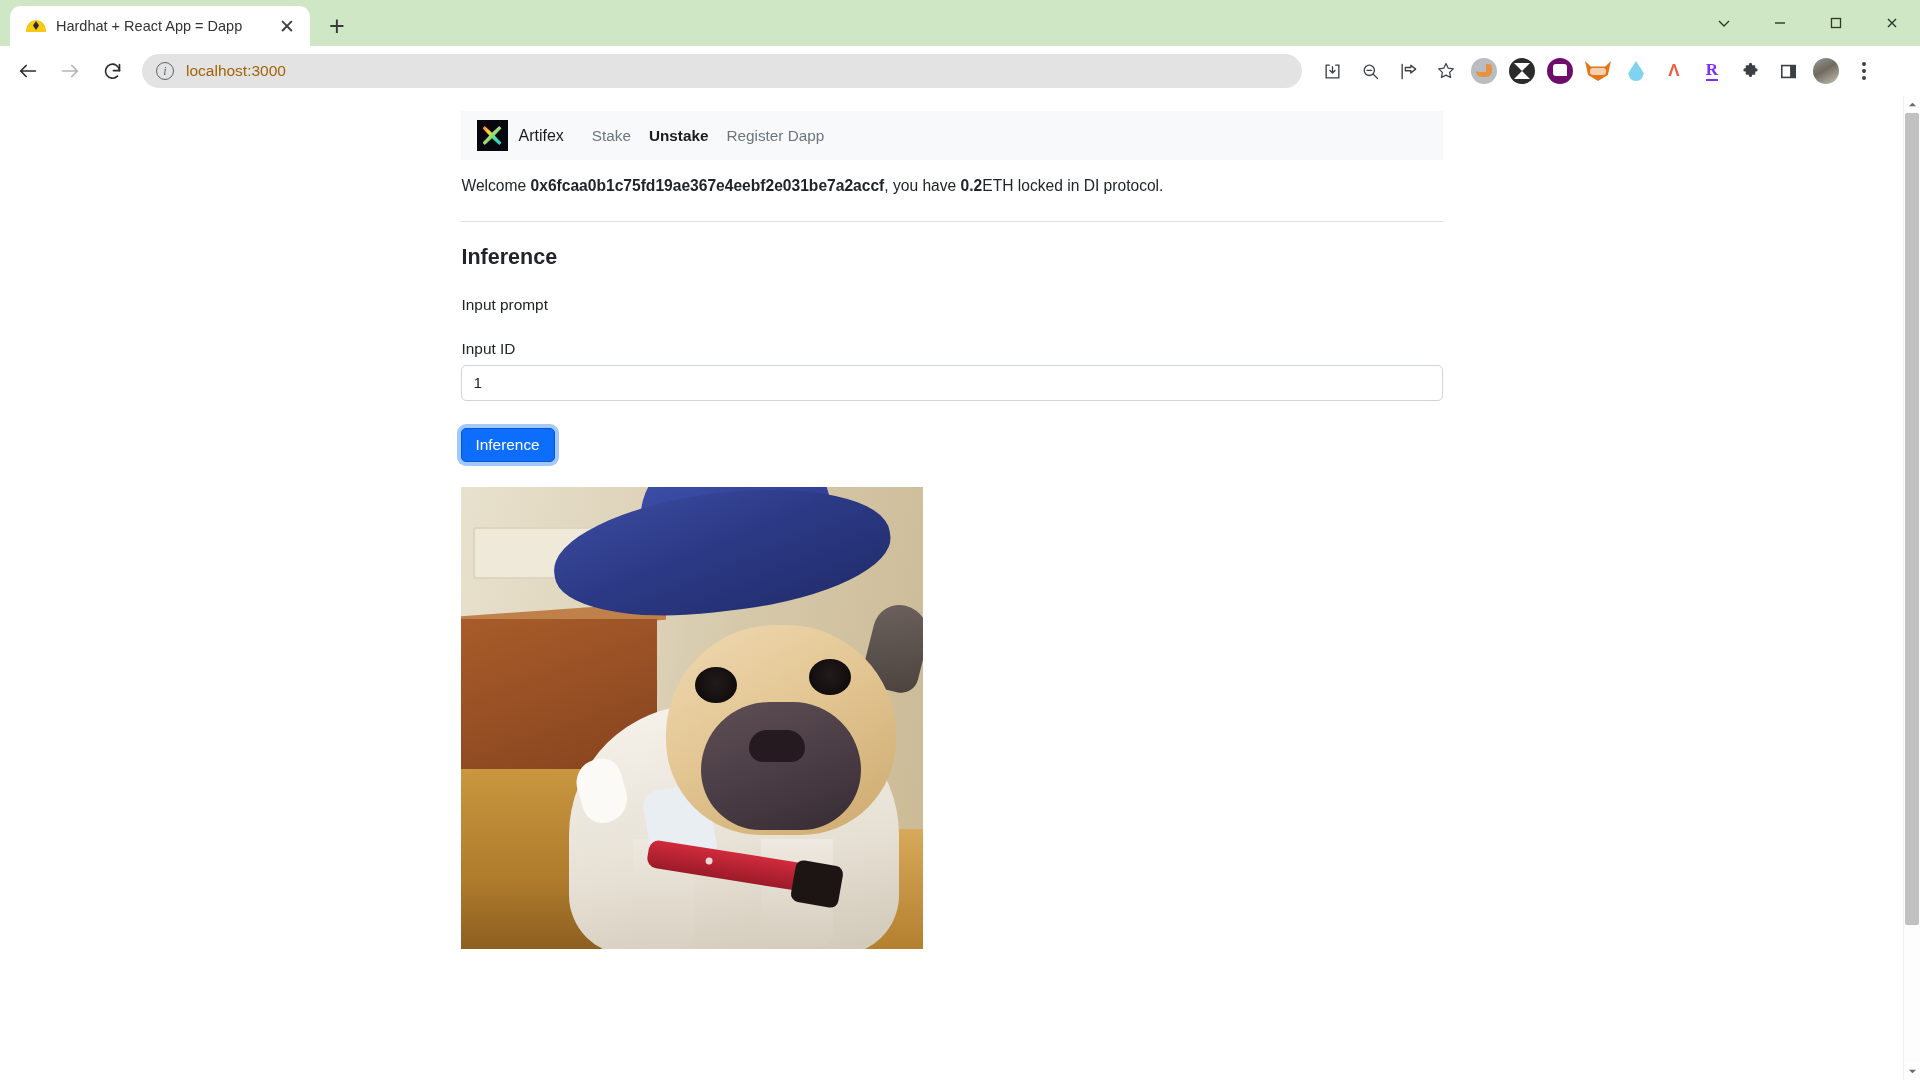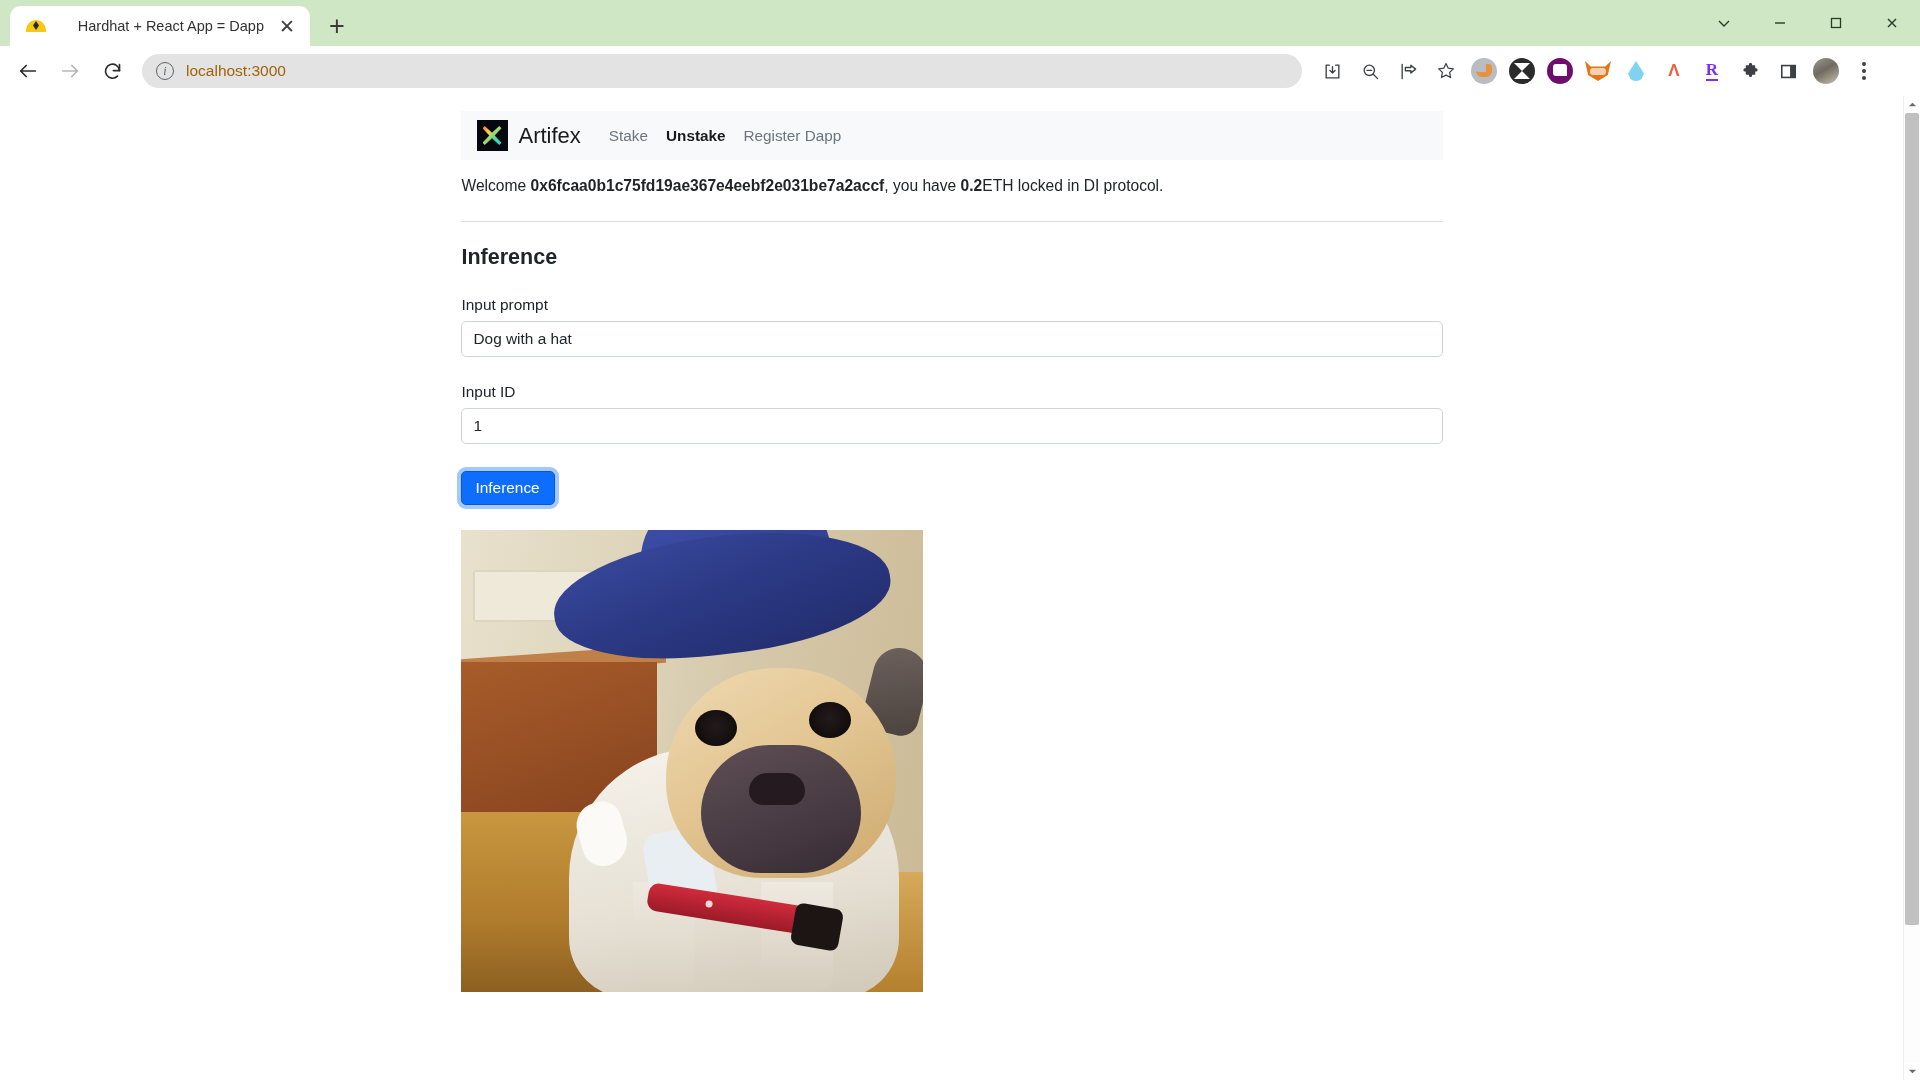--- a/index.html
+++ b/index.html
@@ -25,21 +25,20 @@
 
   .tab {
     height: 40px;
     width: 300px;
     background: #ffffff;
     border-radius: 11px 11px 0 0;
     display: flex;
     align-items: center;
     padding: 0 10px 0 16px;
     gap: 10px;
-    text-align: right;
   }
   .tab-favicon {
     width: 20px; height: 20px;
     flex: 0 0 20px;
     position: relative;
   }
   .hardhat {
     position: absolute; left: 0; top: 4px;
     width: 20px; height: 12px;
     background: #f6c915;
@@ -214,21 +213,21 @@
     display: flex; align-items: center; justify-content: center;
     position: relative;
   }
   .brand-logo::before {
     content: "";
     position: absolute;
     width: 19px; height: 19px;
     background: linear-gradient(135deg,#ff6b2c 0%, #ffd23f 30%, #3fe0a0 65%, #2cc8d8 100%);
     clip-path: polygon(0 12%, 12% 0, 50% 36%, 88% 0, 100% 12%, 64% 50%, 100% 88%, 88% 100%, 50% 64%, 12% 100%, 0 88%, 36% 50%);
   }
-  .brand-text { font-size: 22px; color: #1b1b1b; }
+  .brand-text { font-size: 16px; color: #1b1b1b; }
   .nav-link {
     font-size: 15.3px;
     color: #6c757d;
     padding: 4px 9px;
     text-decoration: none;
   }
   .nav-link.active { color: #1b1b1b; font-weight: 600; }
 
   .h1 {
     font-size: 43px;
@@ -583,21 +582,20 @@
 
         <p class="welcome">
           <span>Welcome </span><b>0x6fcaa0b1c75fd19ae367e4eebf2e031be7a2accf</b><span>, you have </span><b>0.2</b><span>ETH locked in DI protocol.</span>
         </p>
 
         <hr class="hr">
 
         <h4 class="h4">Inference</h4>
 
         <div class="field-label">Input prompt</div>
-        <input class="form-control" type="text" value="Dog with a hat" style="">
 
         <div class="field-label">Input ID</div>
         <input class="form-control" type="text" value="1" style="">
 
         <button class="btn-primary">Inference</button>
 
         <div class="result-img">
           <div class="ri-wall"></div>
           <div class="ri-shelf"></div>
           <div class="ri-cabtop"></div>

